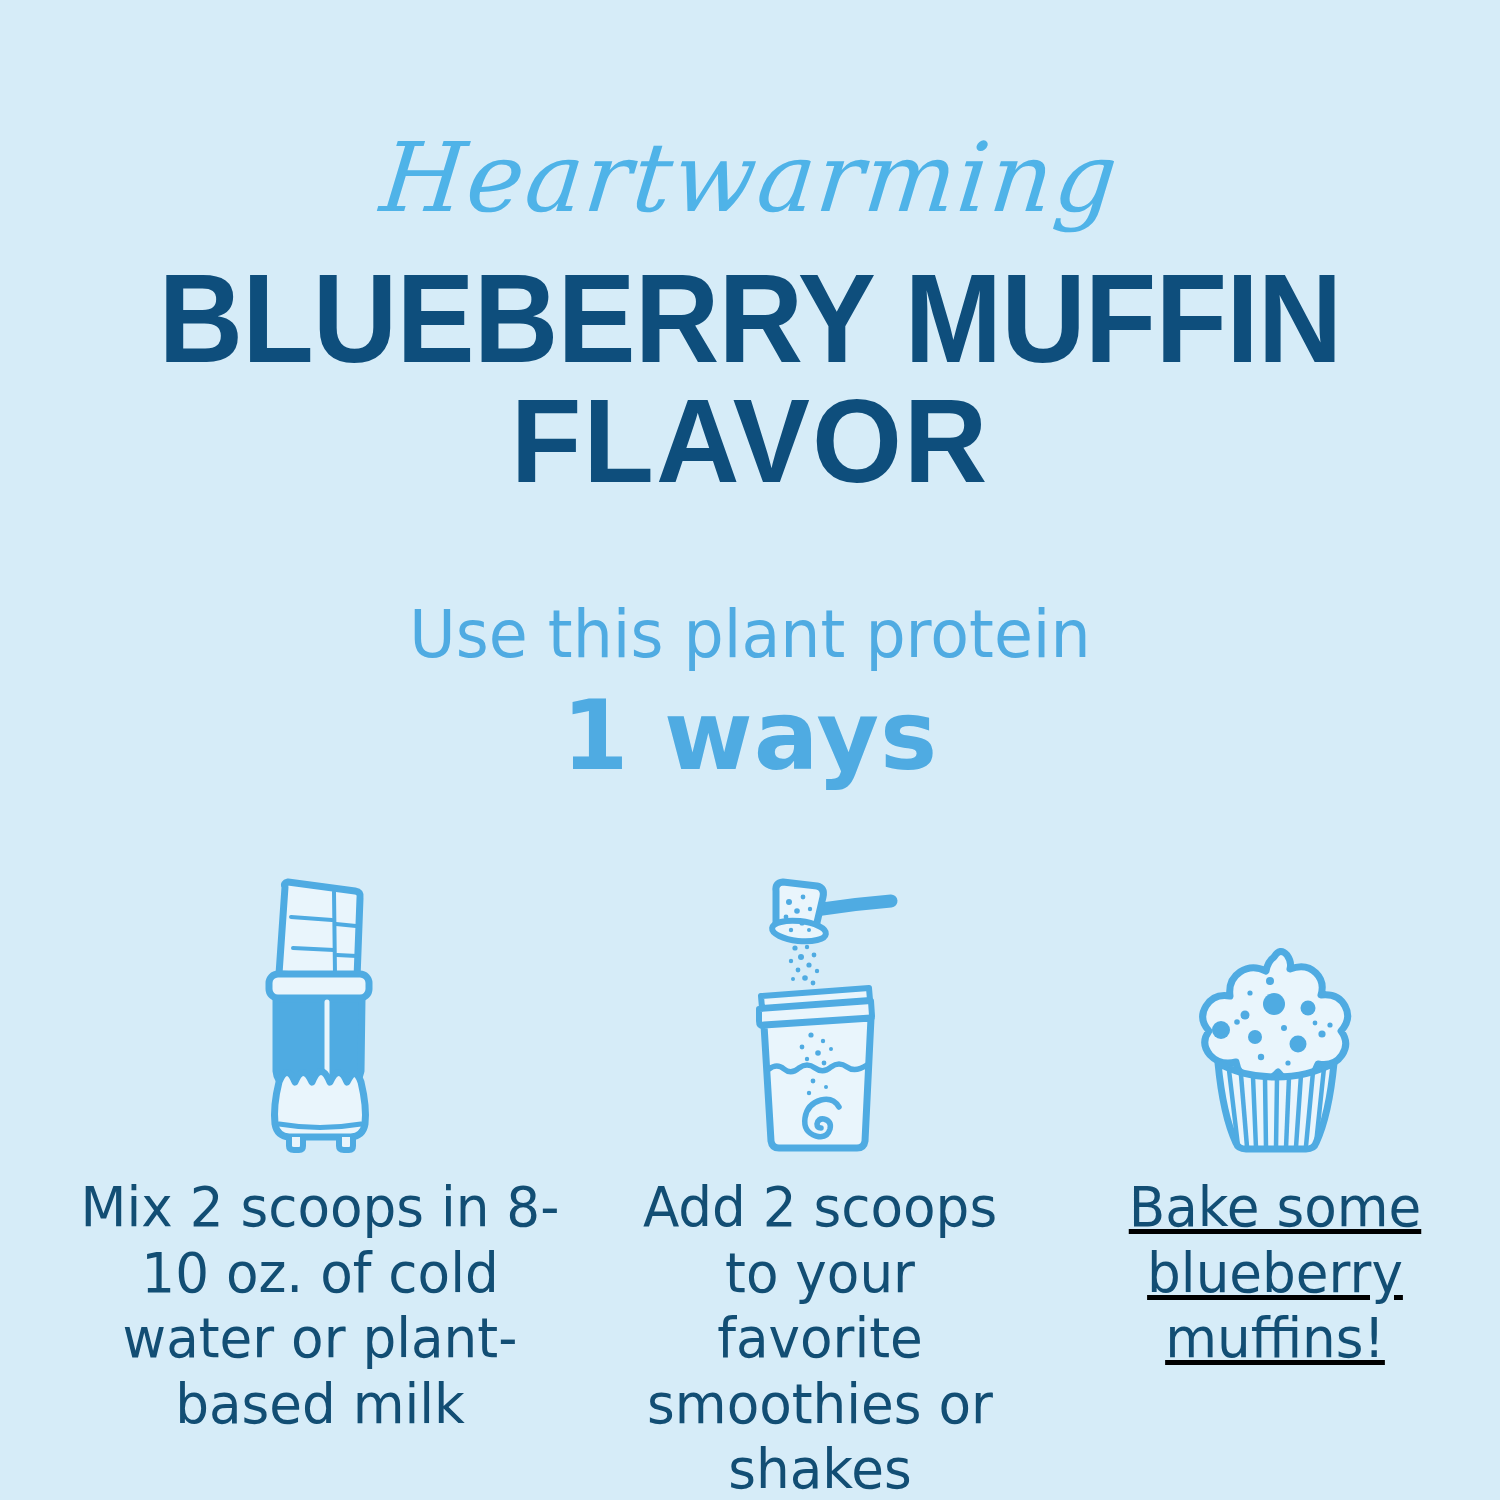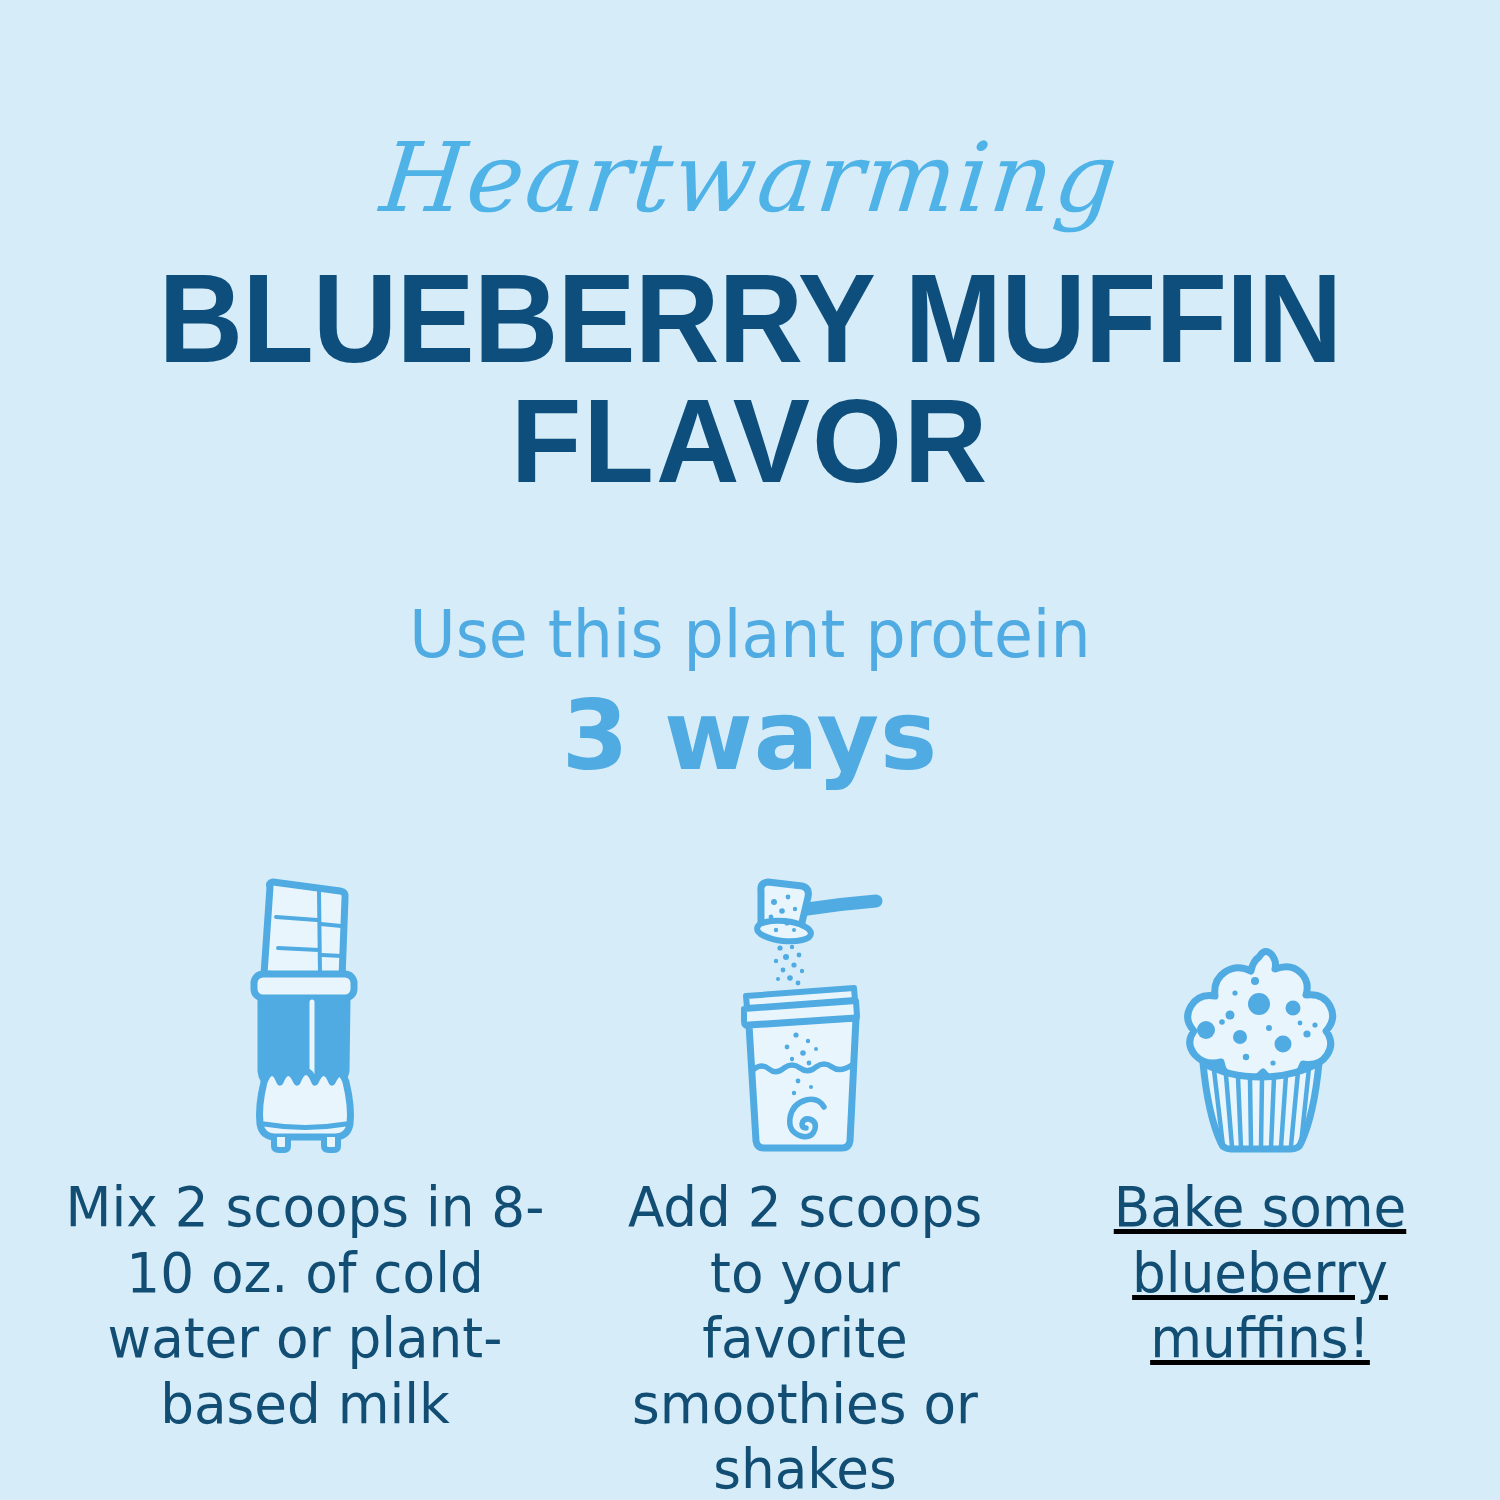--- a/index.html
+++ b/index.html
@@ -95,20 +95,21 @@
 
   
   .columns {
     position: absolute;
     top: 870px;
     left: 0;
     width: 1500px;
     height: 560px;
     display: flex;
     align-items: flex-start;
+    justify-content: center;
   }
   .col {
     display: flex;
     flex-direction: column;
     align-items: center;
   }
   .col-1 { width: 560px; margin-left: 25px; }
   .col-2 { width: 420px; margin-left: 10px; }
   .col-3 { width: 420px; margin-left: 35px; text-decoration: underline; }
 
@@ -139,21 +140,21 @@
 <body>
 
 <div id="poster">
 
   <div class="script-word">Heartwarming</div>
 
   <div class="headline-1">BLUEBERRY MUFFIN</div>
   <div class="headline-2">FLAVOR</div>
 
   <div class="subhead-1">Use this plant protein</div>
-  <div class="subhead-2">3 ways</div>
+  <div class="subhead-2">1 ways</div>
 
   <div class="columns">
 
     <div class="col col-1">
       <div class="icon-box">
         <svg width="170" height="285" viewBox="0 0 170 285" fill="none">
 
           <path d="M50 12 Q48 8 53 7 L120 16 Q126 17 125 23 L122 103 L44 99 Z" fill="#e9f5fc" stroke="#4fabe2" stroke-width="7" stroke-linejoin="round" stroke-linecap="round"></path>
 
           <path d="M99 17 L100 100" stroke="#4fabe2" stroke-width="4" stroke-linecap="round"></path>

